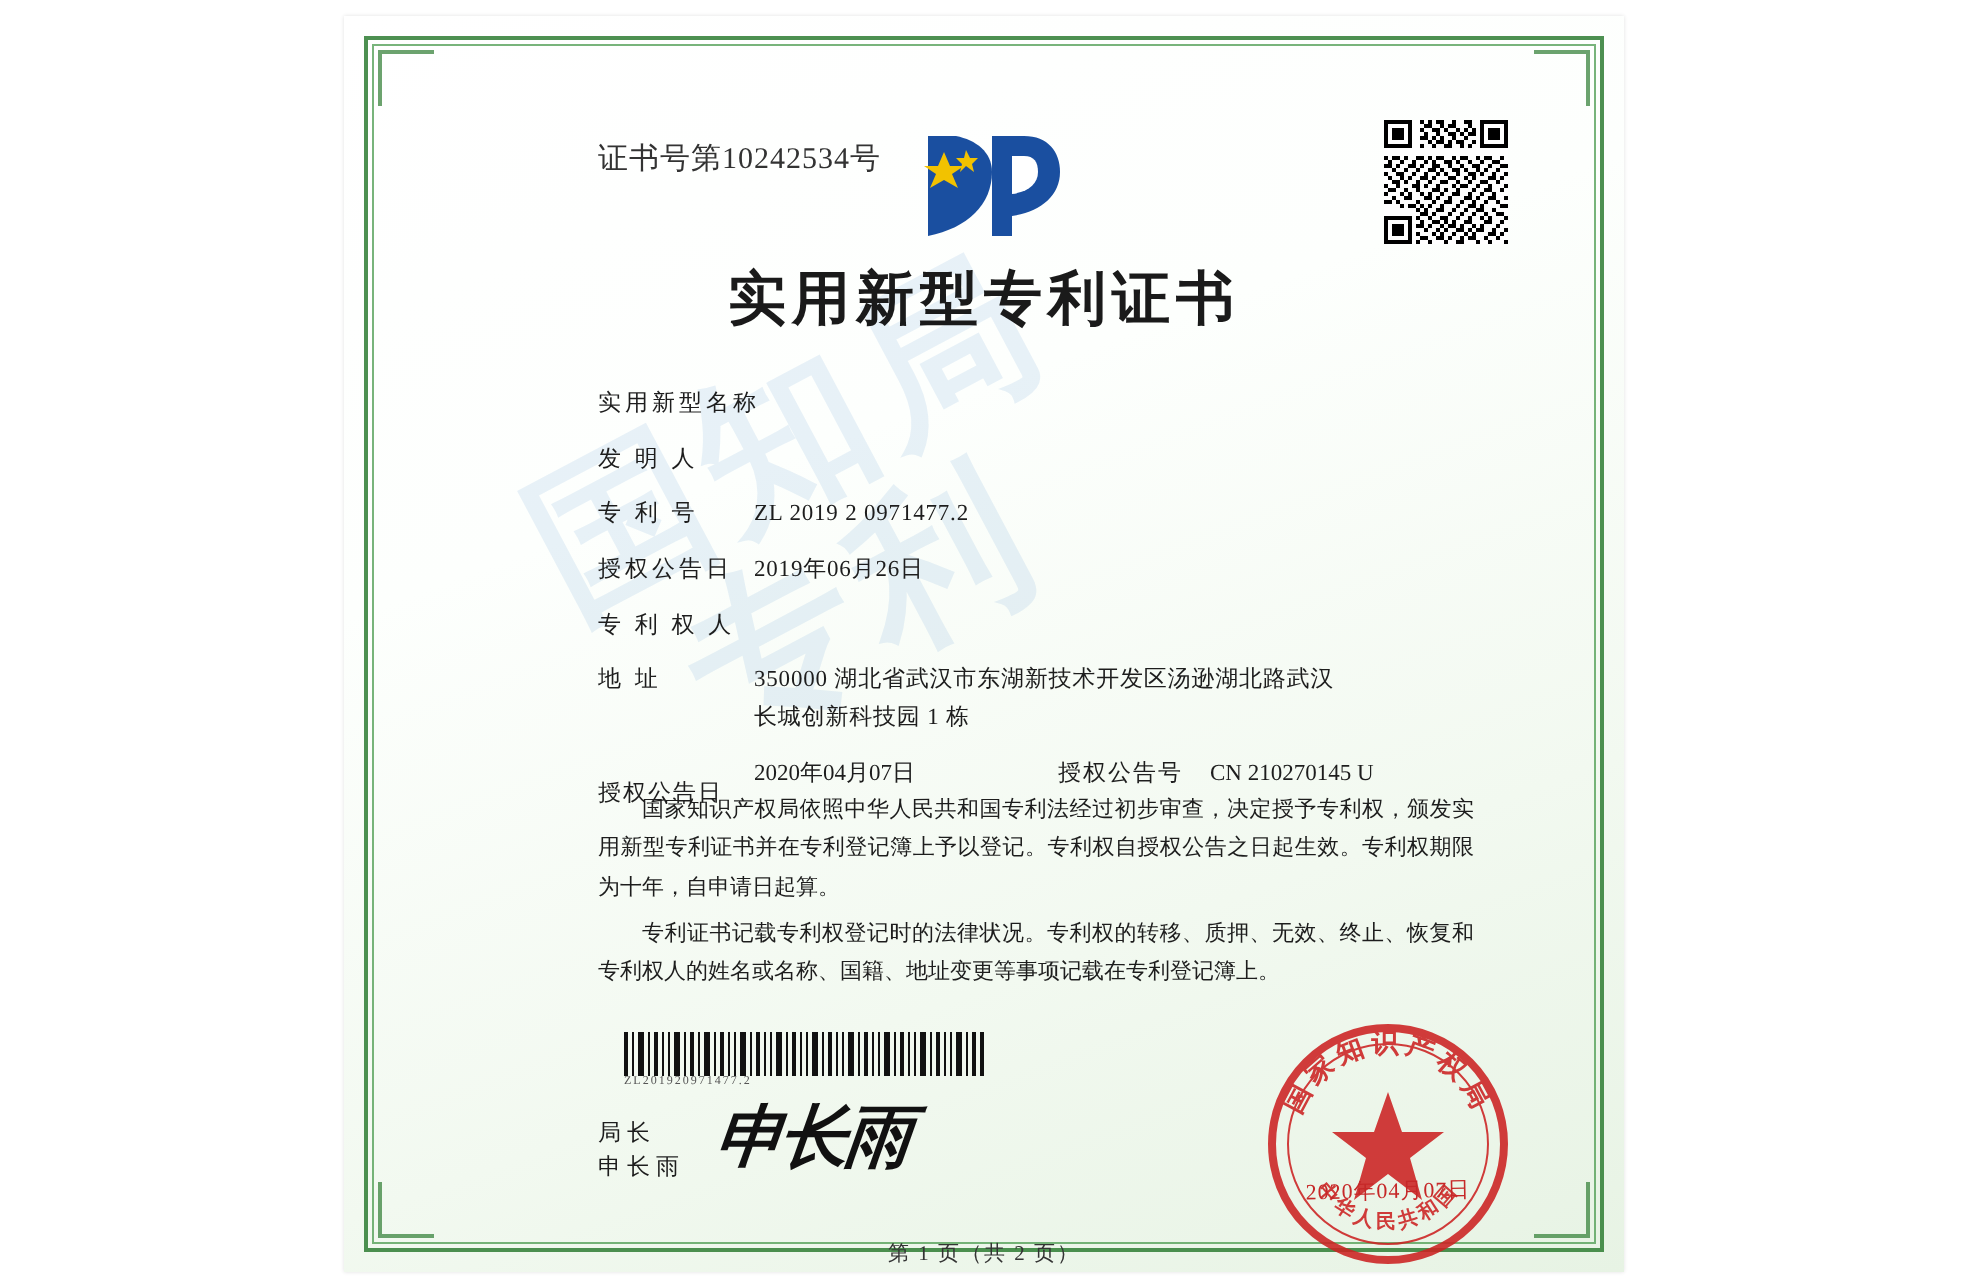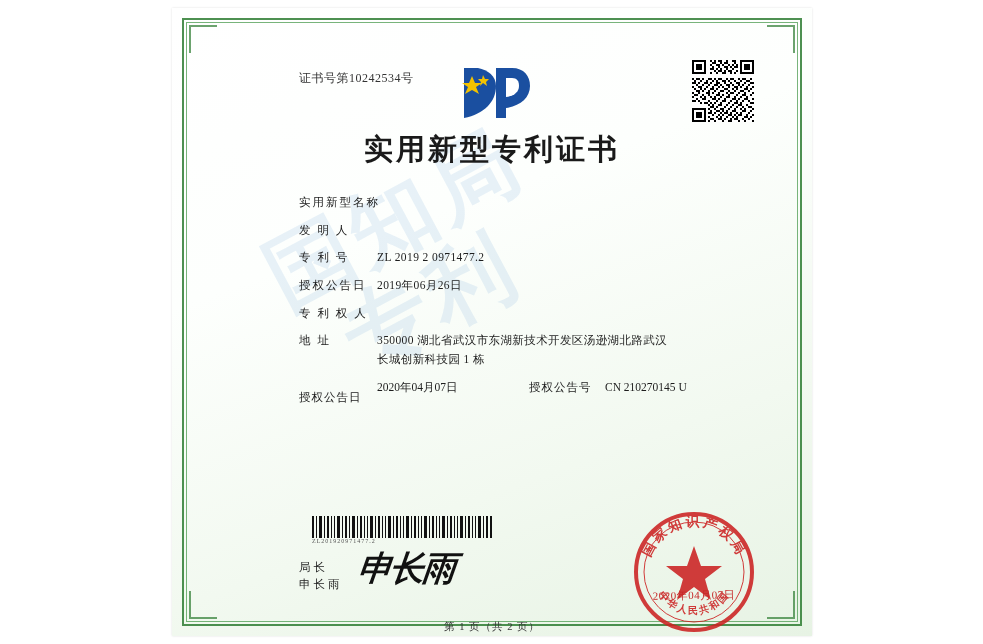--- a/index.html
+++ b/index.html
@@ -78,21 +78,21 @@
     user-select: none;
     pointer-events: none;
   }
   .wm-line2 { margin-left: 40px; }
 
   
   .cert-no {
     position: absolute;
     left: 127px;
     top: 62px;
-    font-size: 12px;
+    font-size: 15px;
     color: #333;
     letter-spacing: .5px;
   }
   .emblem {
     position: absolute;
     left: 284px;
     top: 54px;
     width: 78px;
     height: 62px;
   }
@@ -573,20 +573,24 @@
           <div>2020年04月07日</div>
         </div>
         <div class="c2">
           <div class="lbl w2">授权公告号</div>
           <div>CN 210270145 U</div>
         </div>
       </div>
 
     </div>
 
+    <div class="paras">
+      <p>国家知识产权局依照中华人民共和国专利法经过初步审查，决定授予专利权，颁发实用新型专利证书并在专利登记簿上予以登记。专利权自授权公告之日起生效。专利权期限为十年，自申请日起算。</p>
+      <p>专利证书记载专利权登记时的法律状况。专利权的转移、质押、无效、终止、恢复和专利权人的姓名或名称、国籍、地址变更等事项记载在专利登记簿上。</p>
+    </div>
 
     <div class="barcode">
       <svg width="180" height="22" viewBox="0 0 180 22" shape-rendering="crispEdges">
         <rect width="180" height="22" fill="none"></rect>
         <g fill="#111111">
           <rect x="0" y="0" width="2" height="22"></rect>
             <rect x="4" y="0" width="1" height="22"></rect>
           <rect x="7" y="0" width="3" height="22"></rect>
             <rect x="12" y="0" width="1" height="22"></rect>
           <rect x="15" y="0" width="2" height="22"></rect>

